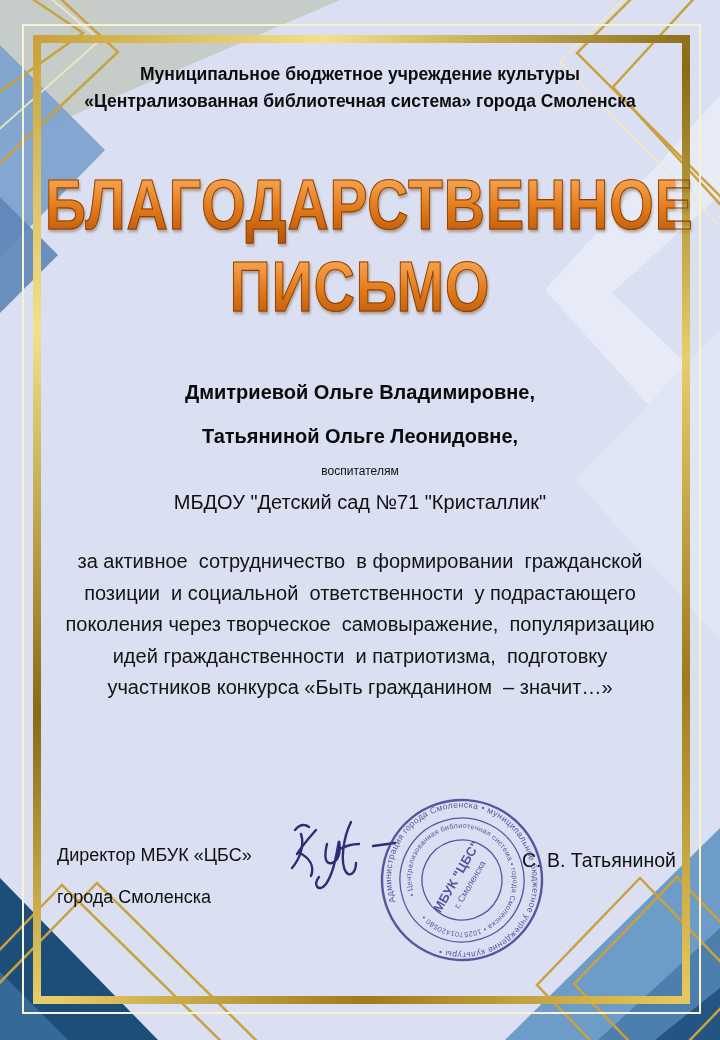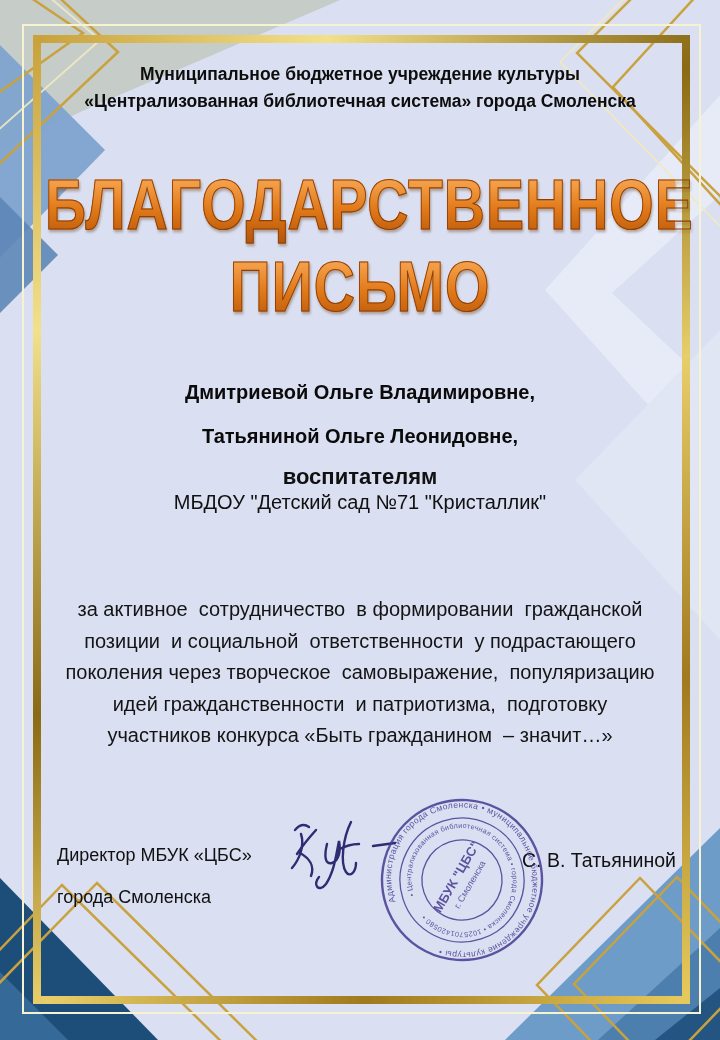--- a/index.html
+++ b/index.html
@@ -29,23 +29,23 @@
   .title-line{
     display:block;font-weight:bold;font-size:57px;letter-spacing:1px;line-height:82px;
     white-space:nowrap;
     background:linear-gradient(180deg,#f8b569 0%,#f29c45 30%,#e07818 55%,#c05f0e 78%,#9f4c08 100%);
     -webkit-background-clip:text;background-clip:text;color:transparent;
     -webkit-text-stroke:0.9px #8e3f06;
     transform:scaleY(1.22);
     filter:drop-shadow(1px 2px 1px rgba(90,45,0,0.35));
   }
   .recipients{top:362px;font-size:20px;font-weight:bold;line-height:44px;white-space:pre-line;color:#0a0a0a;}
-  .role{top:456px;font-size:22px;font-weight:bold;}
+  .role{top:456px;font-size:12px;}
   .rorg{top:483px;font-size:20px;}
-  .body-text{top:538px;font-size:20px;line-height:31.5px;white-space:pre-wrap;color:#141414;margin-top:48px;}
+  .body-text{top:538px;font-size:20px;line-height:31.5px;white-space:pre-wrap;color:#141414;}
   .closing{top:710px;font-size:22px;font-weight:bold;letter-spacing:0.2px;color:#0a0a0a;}
   .sig-label{position:absolute;left:57px;top:826px;font-size:18px;line-height:42px;white-space:pre-line;}
   .sig-name{position:absolute;right:44px;top:841px;font-size:19.5px;}
   .signature{position:absolute;left:283px;top:800px;z-index:6;}
   .stamp{position:absolute;left:372px;top:782px;z-index:6;}
   .year{top:958px;font-size:20px;}
 </style>
 </head>
 <body>
 

